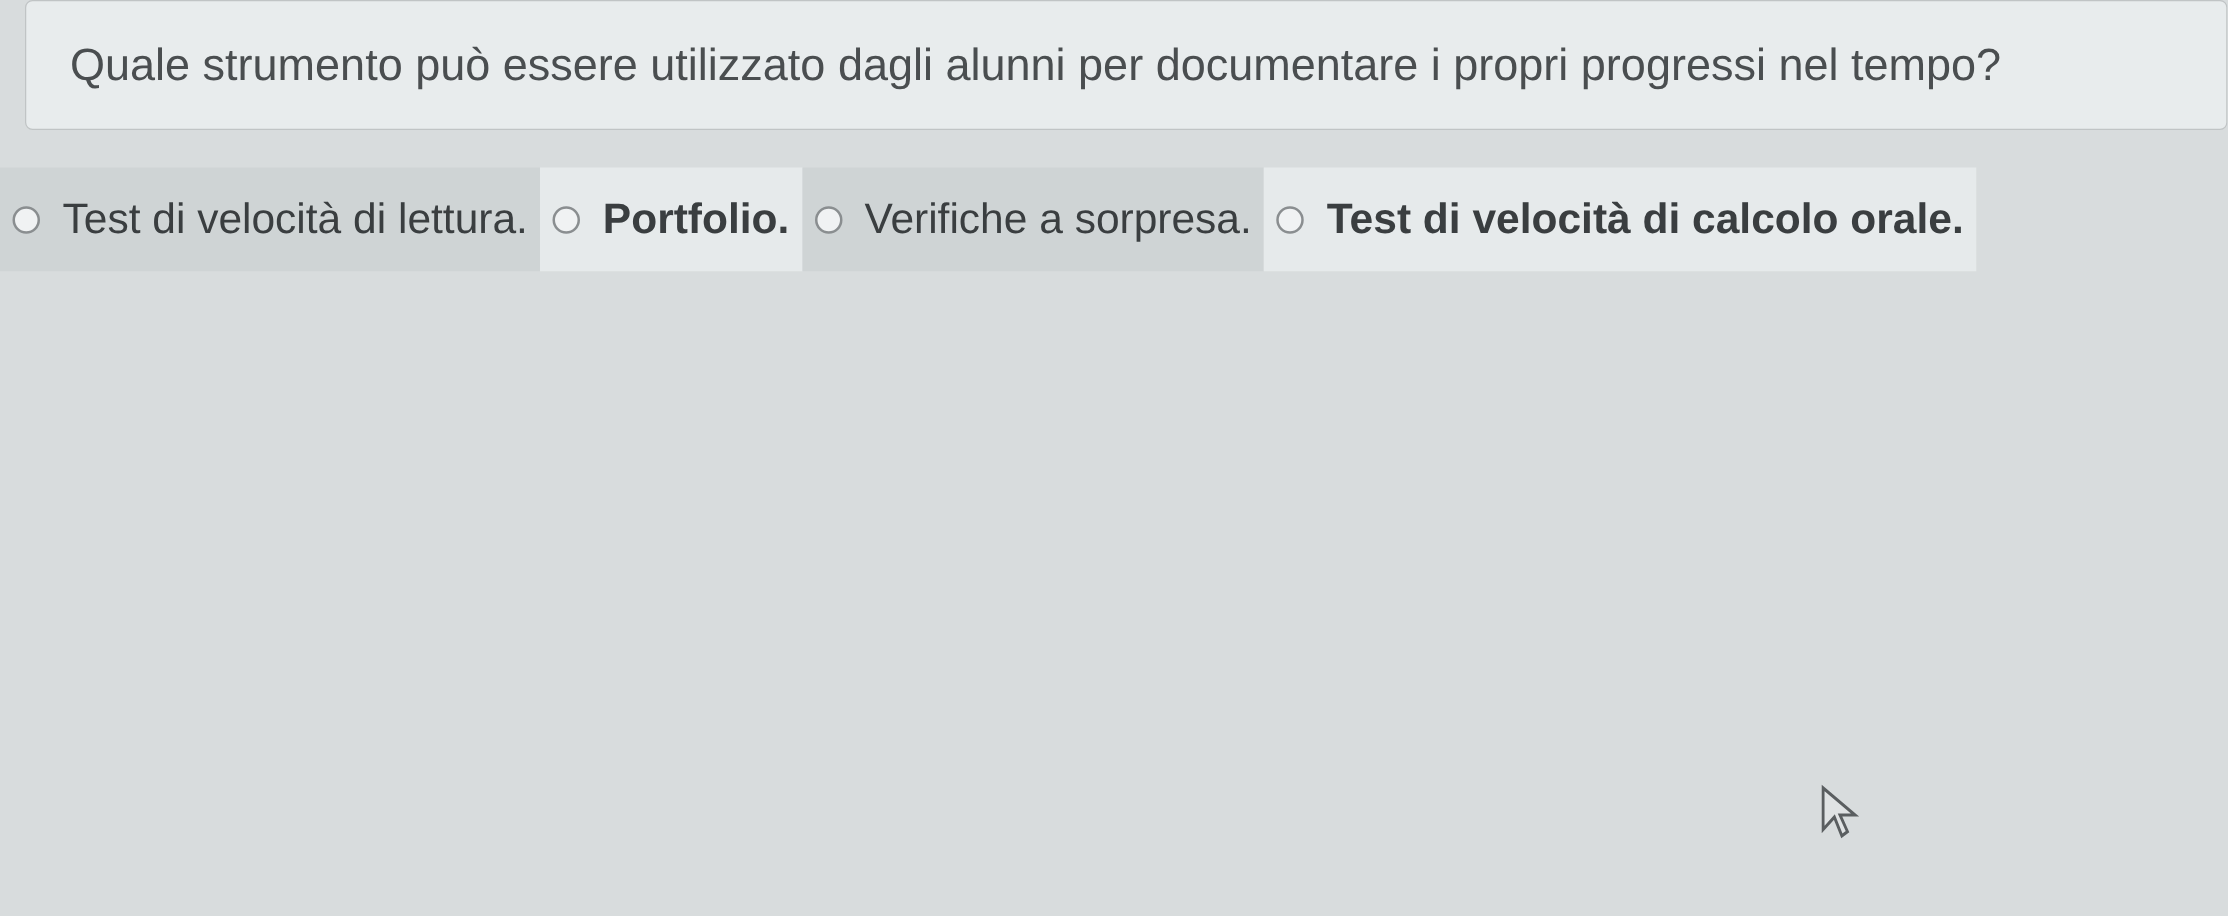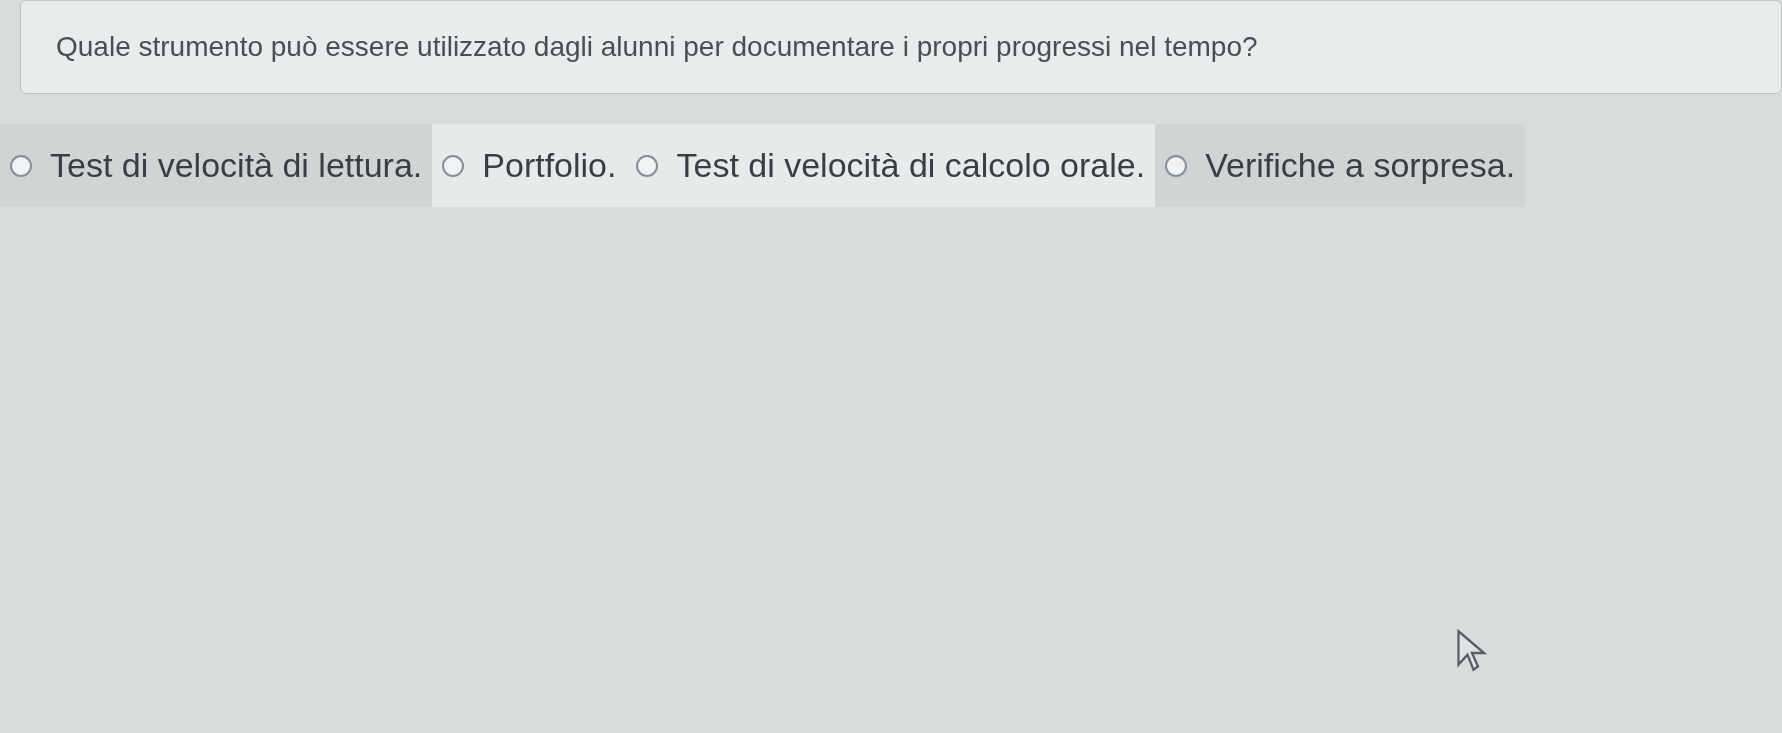--- a/index.html
+++ b/index.html
@@ -14,41 +14,42 @@
       height: 733px;
       overflow: hidden;
       position: relative;
     }
     .question-box {
       margin: 0 0 30px 20px;
       padding: 30px 35px;
       background: #e8eced;
       border: 1px solid #c0c4c5;
       border-radius: 6px;
-      font-size: 28px;
+      font-size: 36px;
       color: #4a4e50;
       font-weight: 400;
     }
     .options {
       display: flex;
       flex-direction: row;
     }
     .option-row {
       display: flex;
       align-items: center;
       padding: 22px 10px 22px 10px;
       font-size: 34px;
       color: #3a3e40;
       font-weight: 500;
     }
     .option-row.shaded {
       background: #cfd4d5;
     }
     .option-row.light {
       background: #e6eaeb;
+      font-weight: bold;
     }
     .radio {
       width: 22px;
       height: 22px;
       border: 2px solid #8a8e90;
       border-radius: 50%;
       background: #f0f2f3;
       margin-right: 18px;
       flex-shrink: 0;
       cursor: pointer;
@@ -71,27 +72,27 @@
 
 <div class="options">
   <div class="option-row shaded">
     <span class="radio"></span>
     <span>Test di velocità di lettura.</span>
   </div>
   <div class="option-row light">
     <span class="radio"></span>
     <span>Portfolio.</span>
   </div>
+  <div class="option-row shaded">
+    <span class="radio"></span>
+    <span>Verifiche a sorpresa.</span>
+  </div>
   <div class="option-row light">
     <span class="radio"></span>
     <span>Test di velocità di calcolo orale.</span>
-  </div>
-  <div class="option-row shaded">
-    <span class="radio"></span>
-    <span>Verifiche a sorpresa.</span>
   </div>
 </div>
 
 <div class="cursor">
   <svg width="40" height="50" viewBox="0 0 24 30" fill="none" stroke="#5a5e60" stroke-width="1.5">
     <path d="M3 2 L3 22 L9 16 L13 25 L16 23 L12 15 L20 15 Z" fill="#e0e3e4"></path>
   </svg>
 </div>
 
 </body></html>

